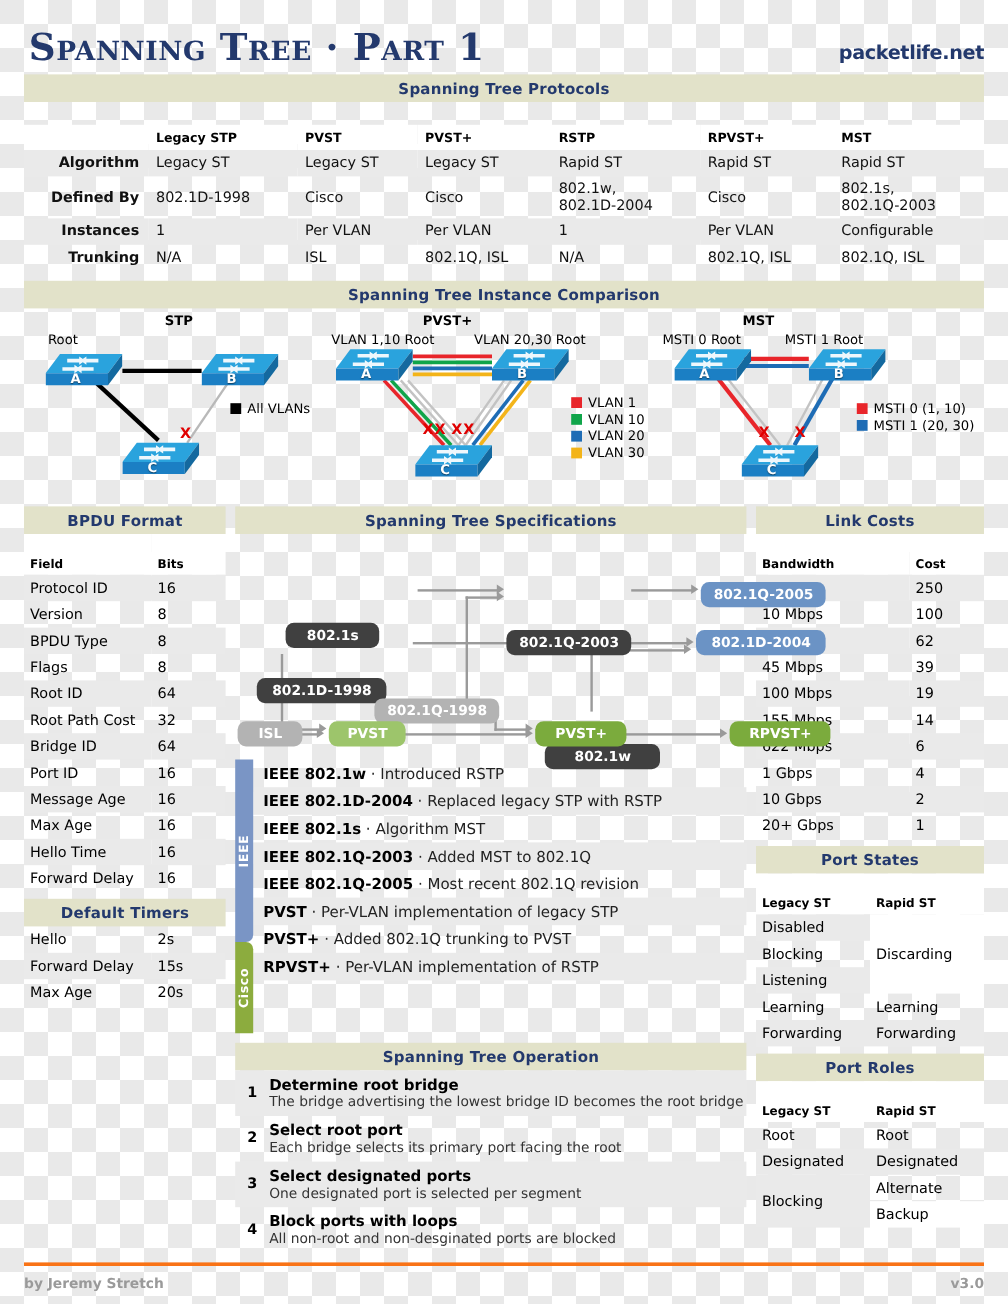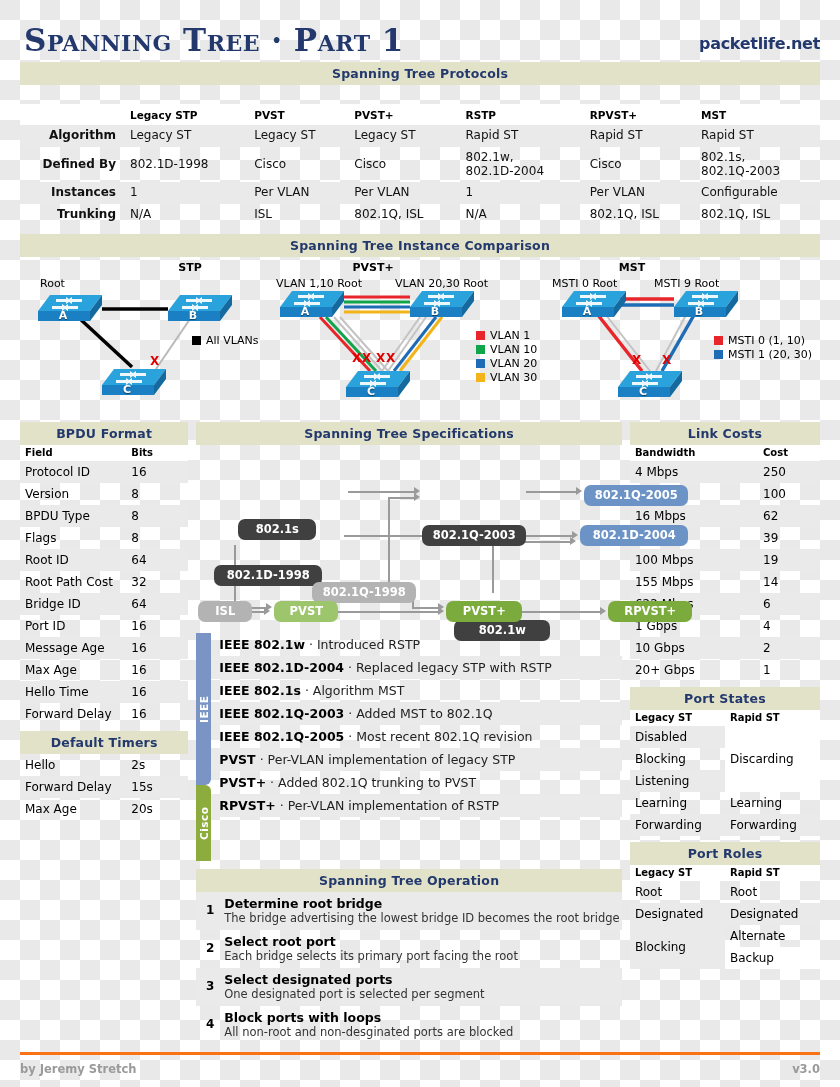--- a/index.html
+++ b/index.html
@@ -68,21 +68,21 @@
     font-weight: bold; text-align: right; padding-right: 8px; width: 104px; font-size: 12px;
   }
   .proto-tbl col.c1 { width: 104px; }
 
   
   .diagrams {
     display: flex;
     height: 165px;
     padding-top: 2px;
   }
-  .diagram { position: relative; padding-left: 41px; }
+  .diagram { position: relative; }
   .dia-title {
     text-align: center; font-weight: bold; font-size: 11px; color: #000;
     position: absolute; top: 2px; width: 100%;
   }
   .rootlabel {
     position: absolute; font-size: 11px; color: #000; white-space: nowrap;
   }
 
   
   .sw { position: absolute; width: 64px; height: 30px; }
@@ -101,21 +101,21 @@
   }
 
   
   .cols { display: flex; gap: 8px; }
   .col-left  { width: 170px; }
   .col-mid   { width: 430px; }
   .col-right { width: 192px; }
 
   .kv { width: 100%; font-size: 12px; }
   .kv th {
-    font-size: 10px; font-weight: bold; text-align: left; padding: 2px 4px 3px 5px;
+    font-size: 10px; font-weight: bold; text-align: left; padding: 20px 4px 3px 5px;
     background: #fff;
   }
   .kv td { padding: 4px 4px 4px 5px; }
   .kv tr.alt td, .kv tr.alt th { background: #eaeaea; }
   .kv td.val, .kv th.val { width: 62px; }
 
   
   .flow { position: relative; height: 188px; }
   .node {
     position: absolute; border-radius: 7px; color: #fff;
@@ -405,21 +405,21 @@
         <div>
           <i style="background:#f3b419"></i>
           <span>VLAN 30</span>
         </div>
       </div>
     </div>
 
     <div class="diagram" style="width:258px">
       <div class="dia-title" style="left:-40px;width:220px">MST</div>
       <div class="rootlabel" style="left:-10px;top:18px">MSTI 0 Root</div>
-      <div class="rootlabel" style="left:92px;top:18px">MSTI 9 Root</div>
+      <div class="rootlabel" style="left:92px;top:18px">MSTI 1 Root</div>
 
       <svg width="258" height="165" style="position:absolute;left:0;top:0">
         <line x1="58" y1="40" x2="112" y2="40" stroke="#e8252a" stroke-width="3.5"></line>
         <line x1="58" y1="46" x2="112" y2="46" stroke="#1e6cb5" stroke-width="3.5"></line>
         <line x1="36" y1="56" x2="80" y2="112" stroke="#e8252a" stroke-width="3.5"></line>
         <line x1="44" y1="56" x2="88" y2="112" stroke="#c3c3c3" stroke-width="2"></line>
         <line x1="132" y1="56" x2="100" y2="112" stroke="#1e6cb5" stroke-width="3.5"></line>
         <line x1="124" y1="56" x2="94" y2="112" stroke="#c3c3c3" stroke-width="2"></line>
       </svg>
 

